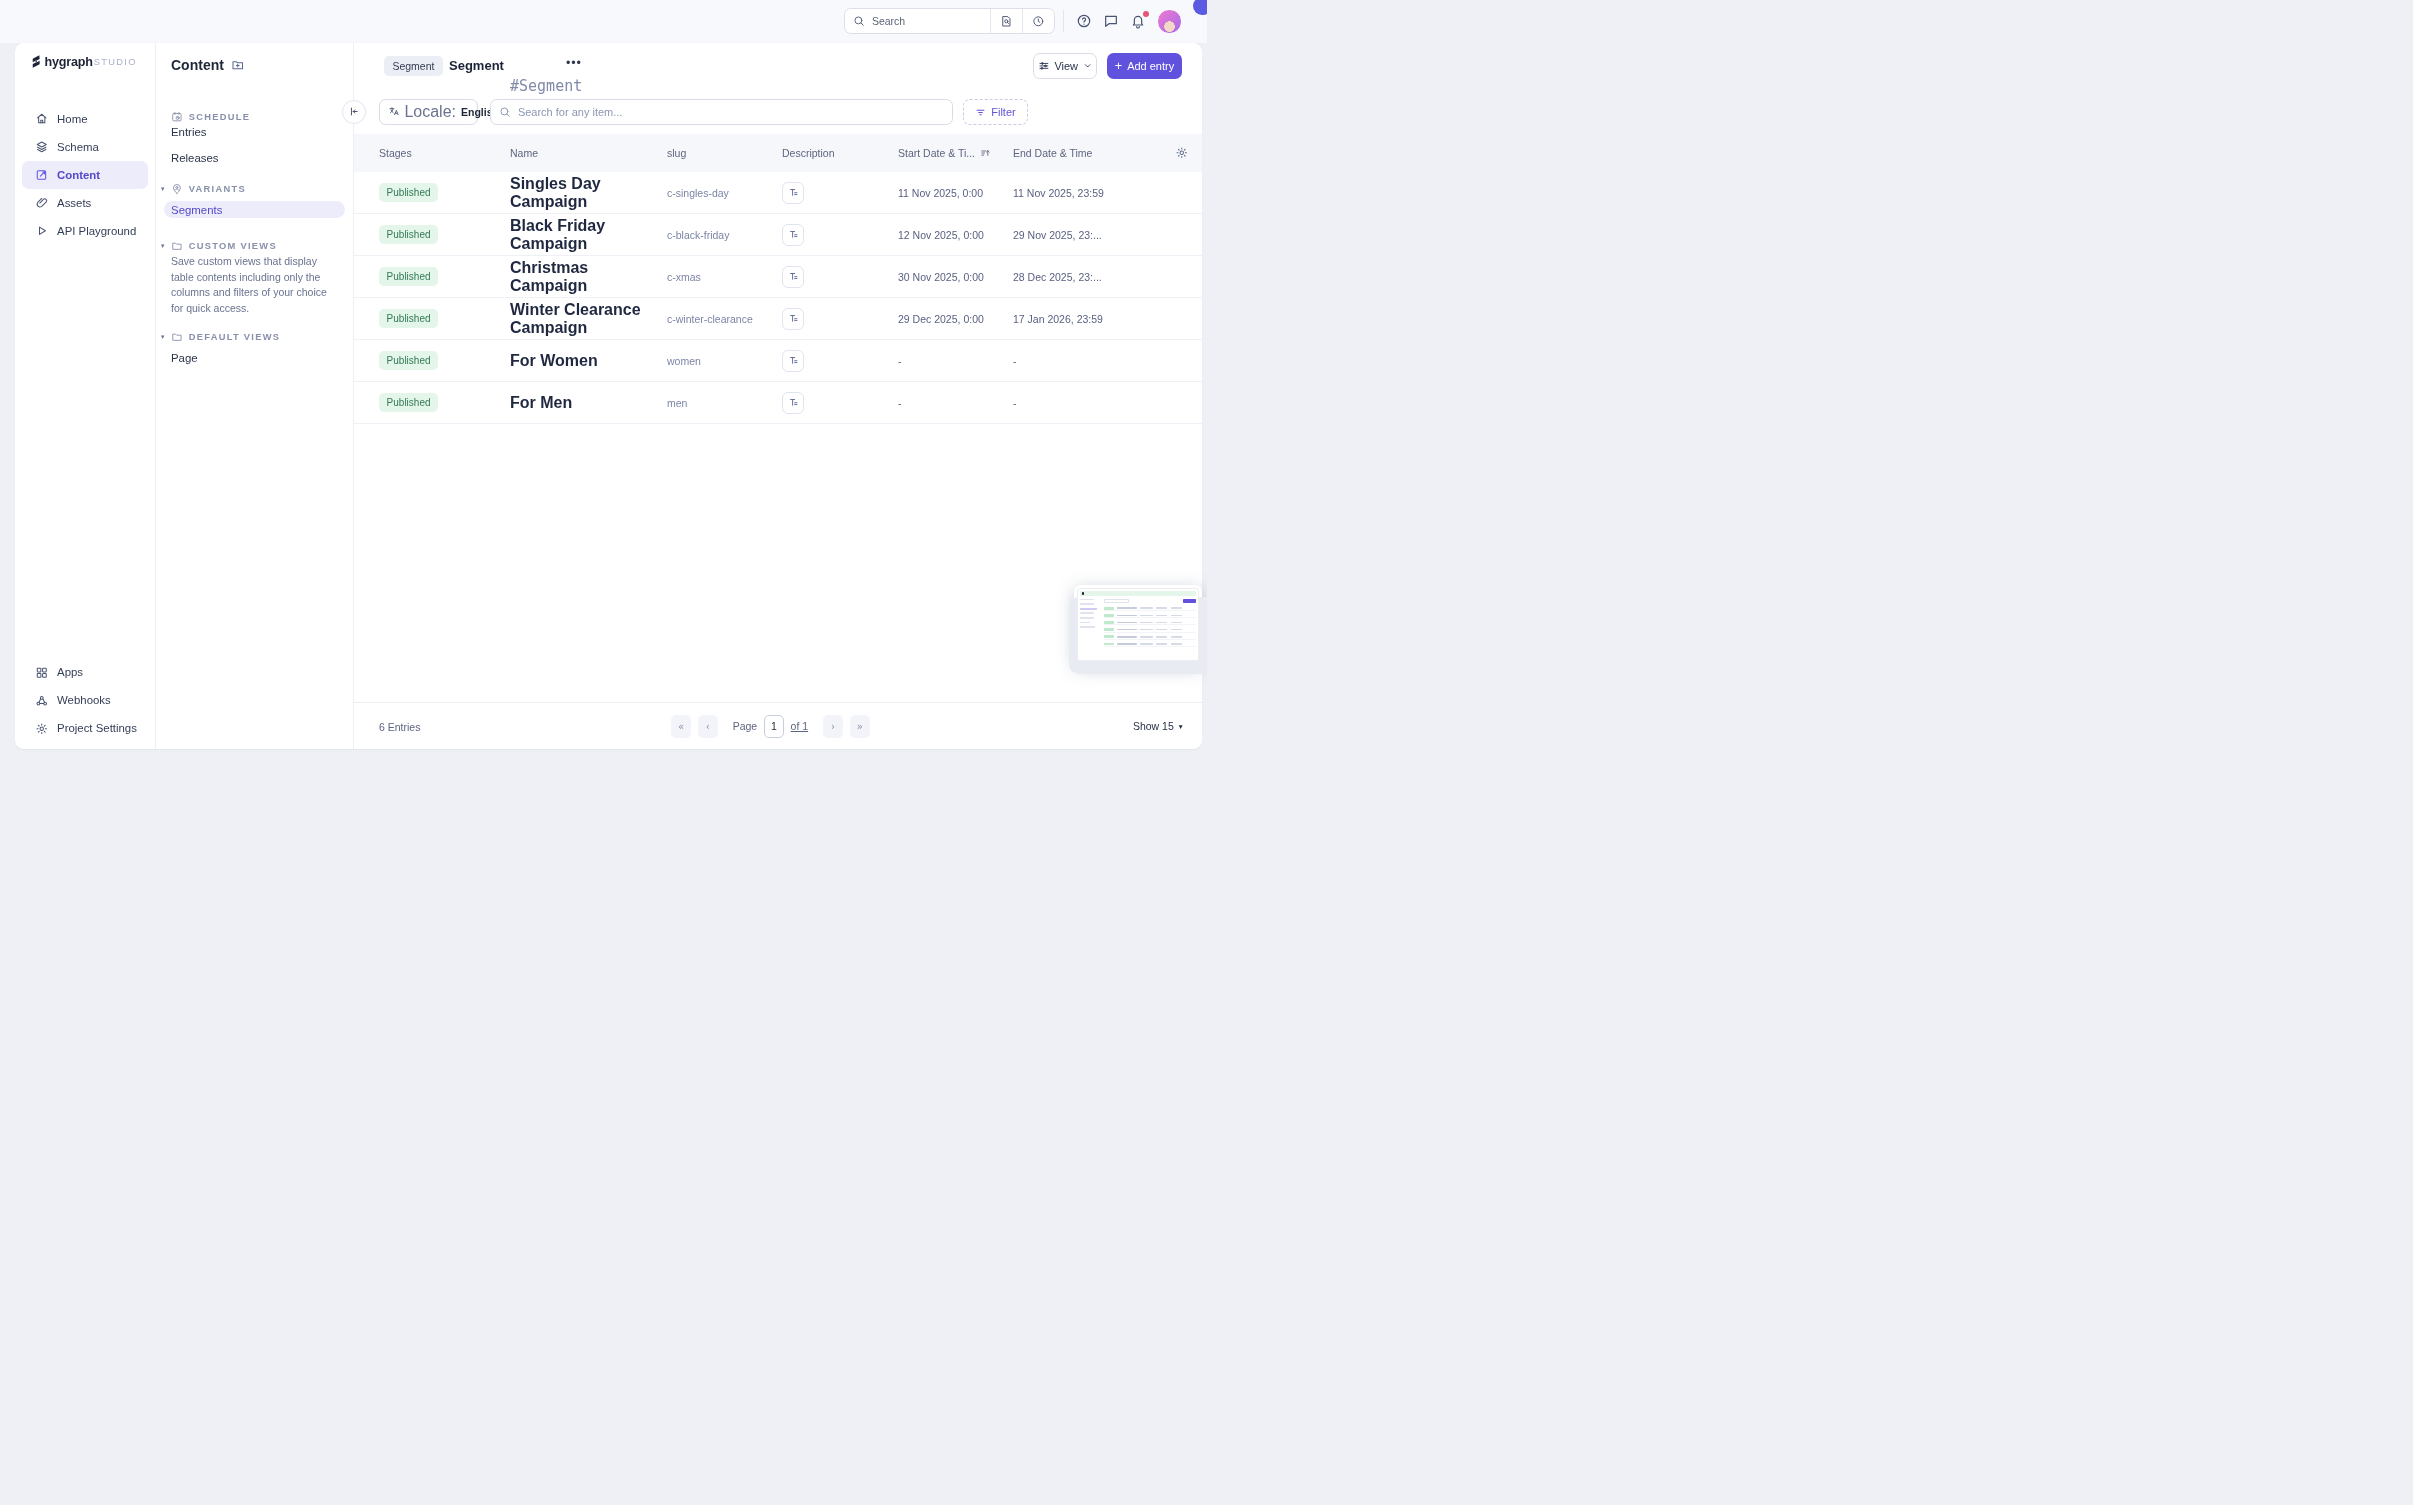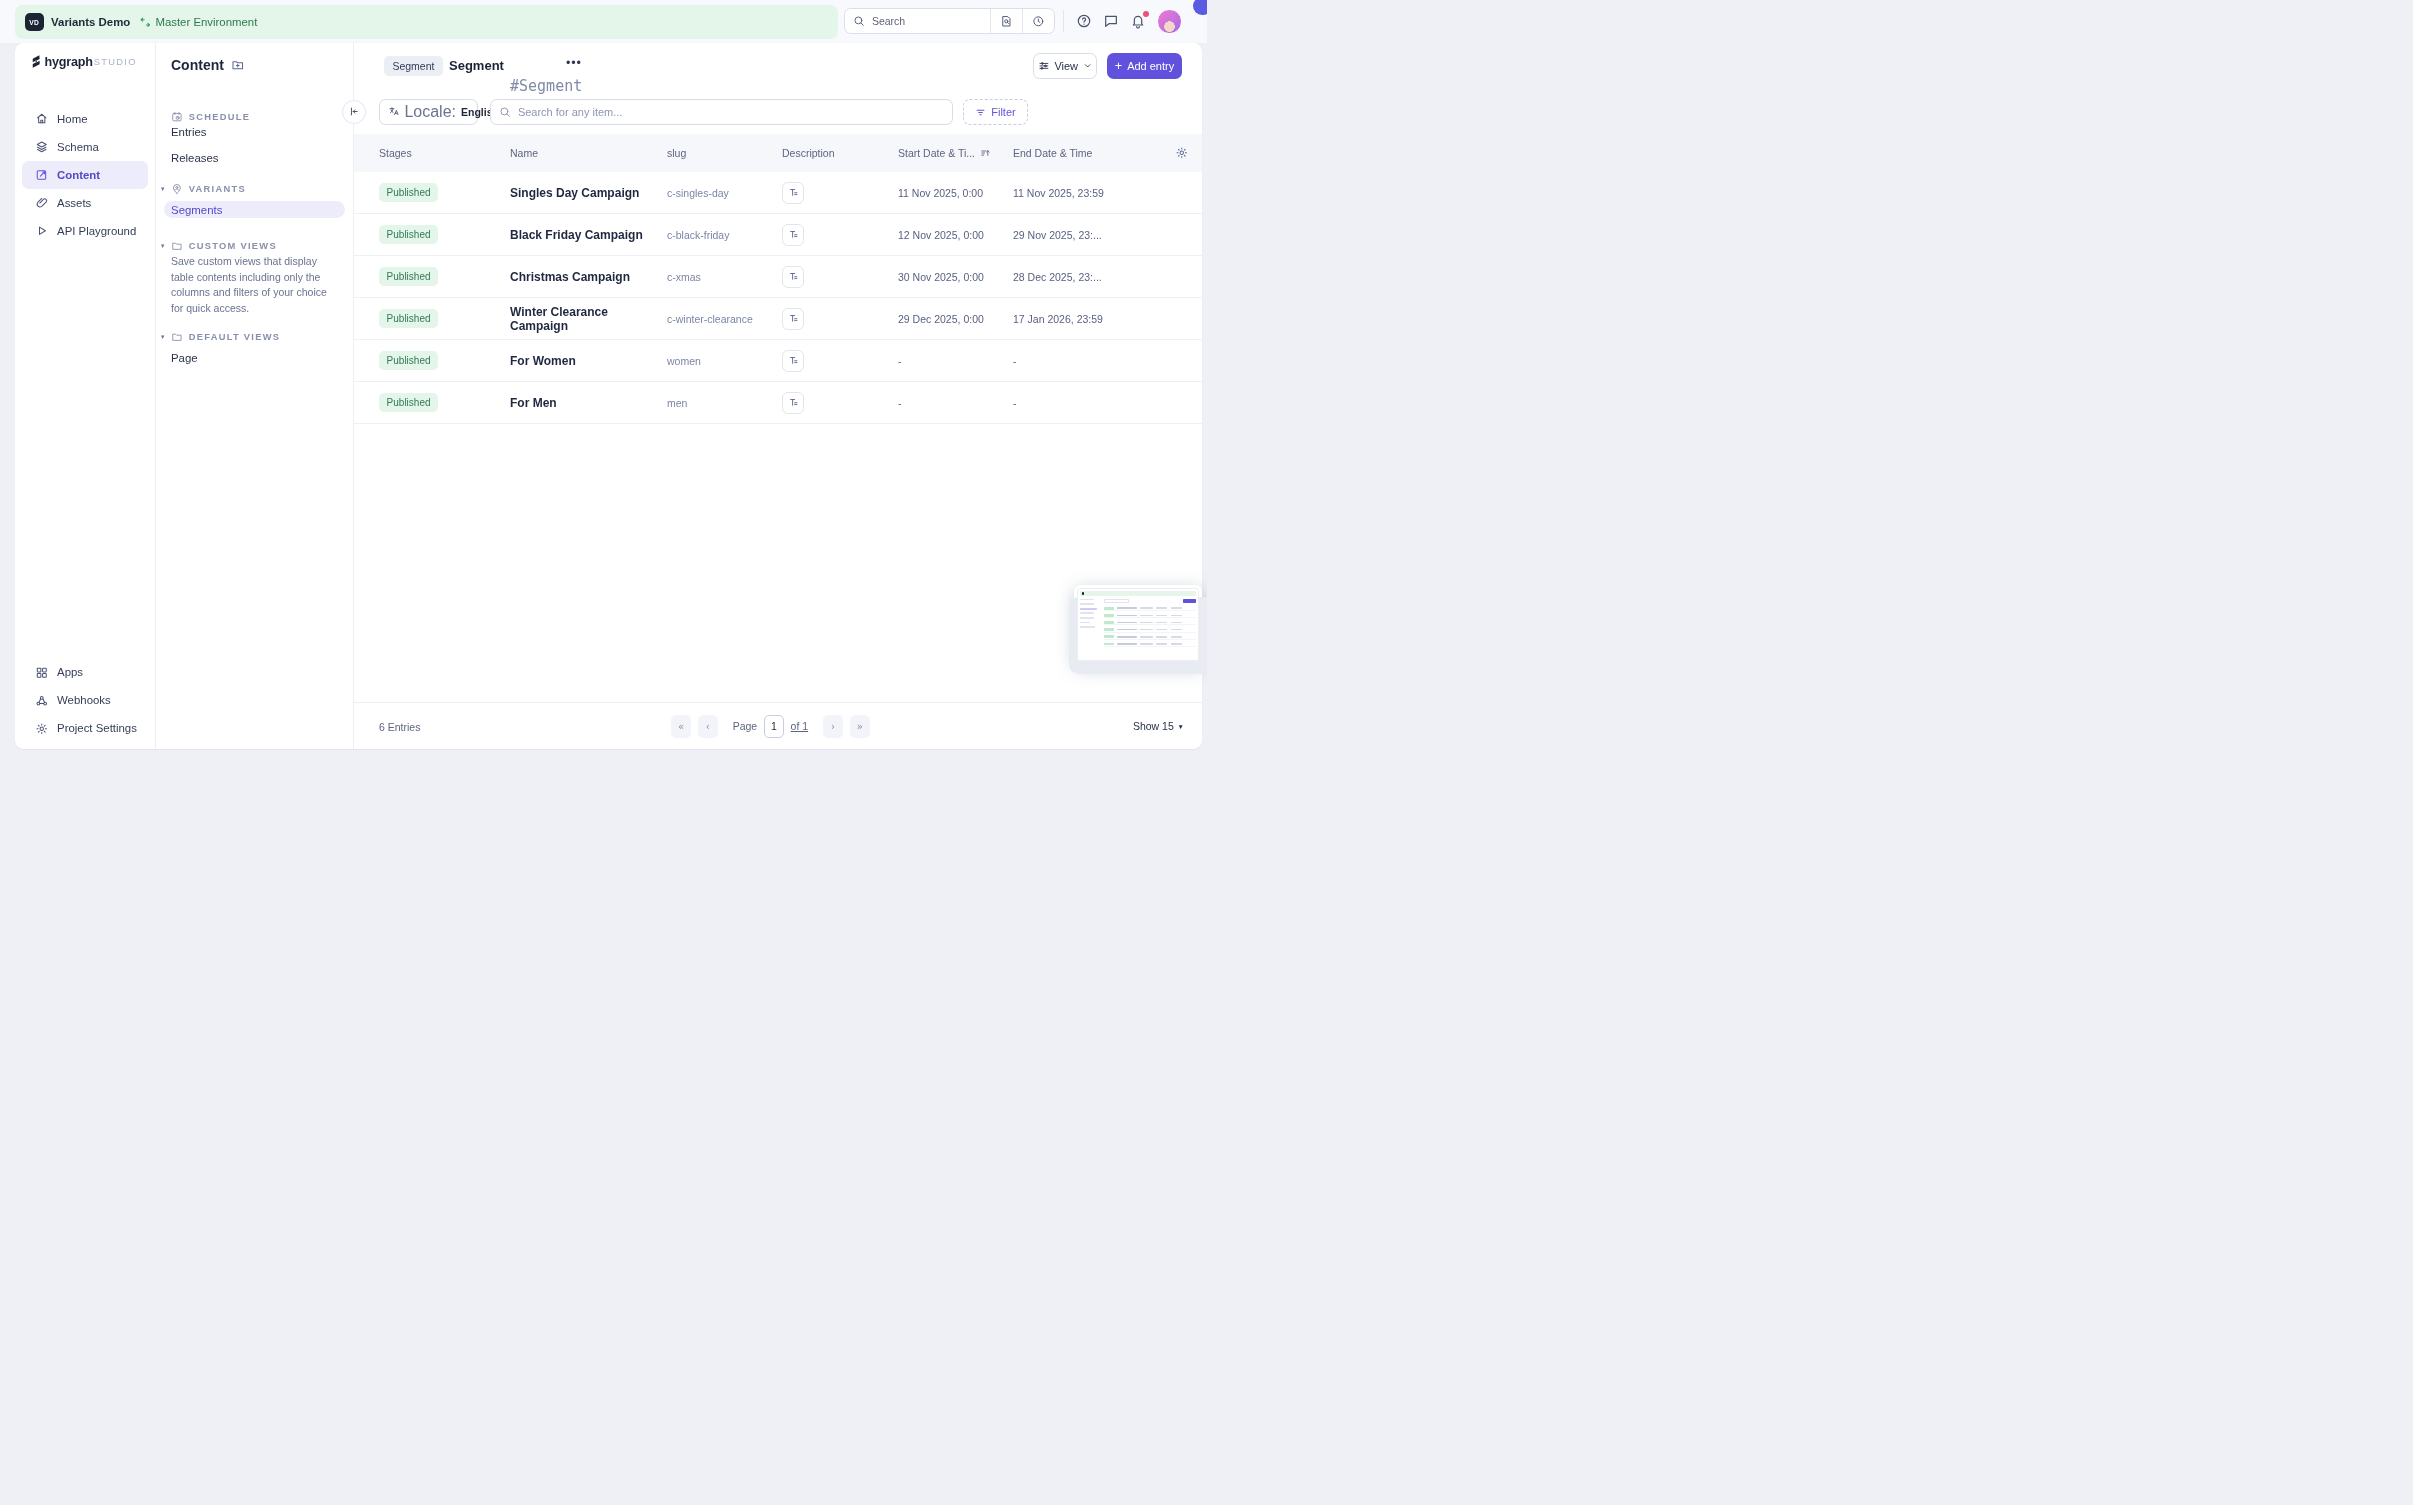--- a/index.html
+++ b/index.html
@@ -80,21 +80,21 @@
   .filter-btn { position:absolute; left:609px; top:0; width:65px; height:26px; border:0.8px dashed #c6cde0; border-radius:6.7px; display:flex; align-items:center; justify-content:center; gap:5px; font-size:11px; font-weight:500; color:#5f55d6; cursor:pointer; background:#fff; }
 
   .t-head { position:absolute; left:0; right:0; top:91px; height:38px; background:#f6f7fa; display:grid; grid-template-columns:131px 157px 115px 116px 115px 150px 1fr; align-items:center; padding-left:25px; }
   .th { font-size:10.5px; font-weight:500; color:#5d6580; display:flex; align-items:center; gap:5px; }
   .th .sort-ico { color:#5d6580; display:flex; cursor:pointer; }
   .t-gear { position:absolute; right:13.5px; top:103px; color:#5b6790; cursor:pointer; display:flex; }
 
   .t-body { position:absolute; left:0; right:0; top:129px; }
   .t-row { display:grid; grid-template-columns:131px 157px 115px 116px 115px 150px 1fr; align-items:center; padding-left:25px; height:42px; border-bottom:0.8px solid #eef0f5; cursor:pointer; background:#fff; }
   .stage-pill { display:inline-flex; align-items:center; justify-content:center; height:18.5px; padding:0 7.6px; background:#e4f5ea; border-radius:5px; font-size:10px; color:#337a55; width:fit-content; }
-  .cell-name { font-size:12px; font-weight:600; color:#1f2840; }
+  .cell-name { font-size:16px; font-weight:600; color:#1f2840; }
   .cell-slug { font-size:10.5px; color:#7b84a6; }
   .desc-btn { width:22px; height:22px; border:0.8px solid #e1e4ee; border-radius:5.9px; background:#fff; display:flex; align-items:center; justify-content:center; color:#5b6790; cursor:pointer; }
   .cell-date { font-size:10.5px; color:#596180; }
 
   .m-footer { position:absolute; left:0; right:0; bottom:0; height:47px; border-top:0.8px solid #eceef4; }
   .entries-count { position:absolute; left:25px; top:17.7px; font-size:10.5px; color:#5d6580; }
   .pager { position:absolute; left:317px; top:11.8px; display:flex; align-items:center; }
   .pg-btn { width:20px; height:23px; background:#f2f4f9; border-radius:5px; display:flex; align-items:center; justify-content:center; color:#8a92ad; font-size:10px; cursor:pointer; font-family:"DejaVu Sans",sans-serif; }
   .pg-label { font-size:10.5px; color:#5d6580; margin:0 6.7px 0 15px; }
   .pg-input { width:20px; height:23px; border:0.8px solid #c8cede; border-radius:5px; text-align:center; font-size:10.5px; color:#1f2737; font-family:inherit; outline:none; }
@@ -124,32 +124,20 @@
   .mt-d1,.mt-d2 { width:11px; background:#d6dae6; }
 
   svg { display:block; }
 </style>
 </head>
 <body>
 
 <div class="stage">
   <div class="topstrip"></div>
 
-  <div class="env-banner">
-    <div class="vd-badge">VD</div>
-    <span class="project-name">Variants Demo</span>
-    <span class="branch-ico">
-      <svg width="12.6" height="12.6" viewBox="0 0 24 24" fill="none" stroke="currentColor" stroke-width="2" stroke-linecap="round">
-          <path d="M4 7h6M4 7l3-3M4 7l3 3"></path>
-          <path d="M20 17h-6M20 17l-3-3M20 17l-3 3"></path>
-          <path d="M10 7c6 0 4 10 10 10" opacity="0"></path>
-        </svg>
-    </span>
-    <span class="env-name">Master Environment</span>
-  </div>
 
   <div class="search-box">
     <div class="search-main">
       <span>
         <svg width="11.8" height="11.8" viewBox="0 0 24 24" fill="none" stroke="currentColor" stroke-width="2" stroke-linecap="round">
             <circle cx="11" cy="11" r="7"></circle>
             <path d="M16.5 16.5L21 21"></path>
           </svg>
       </span>
       <span class="search-ph">Search</span>

